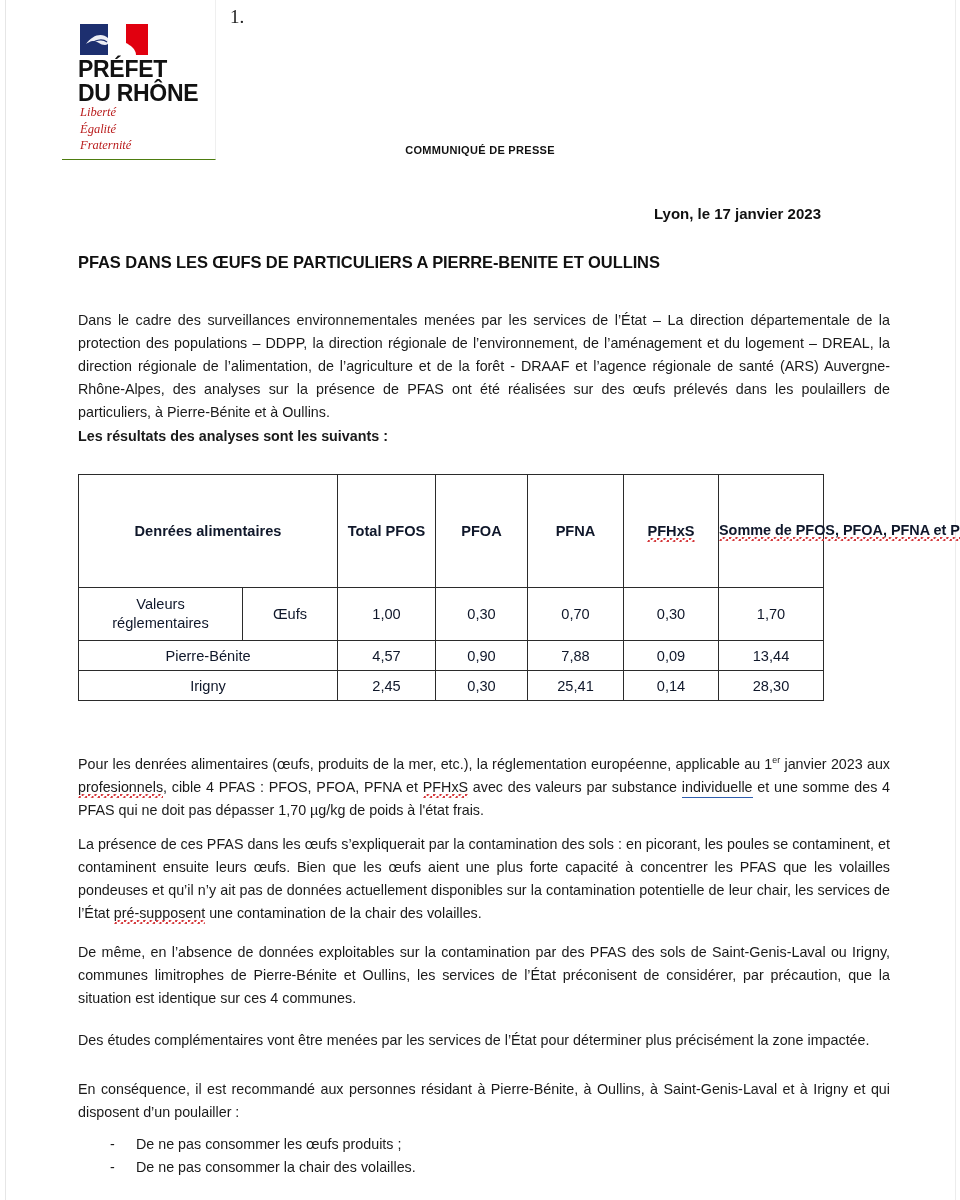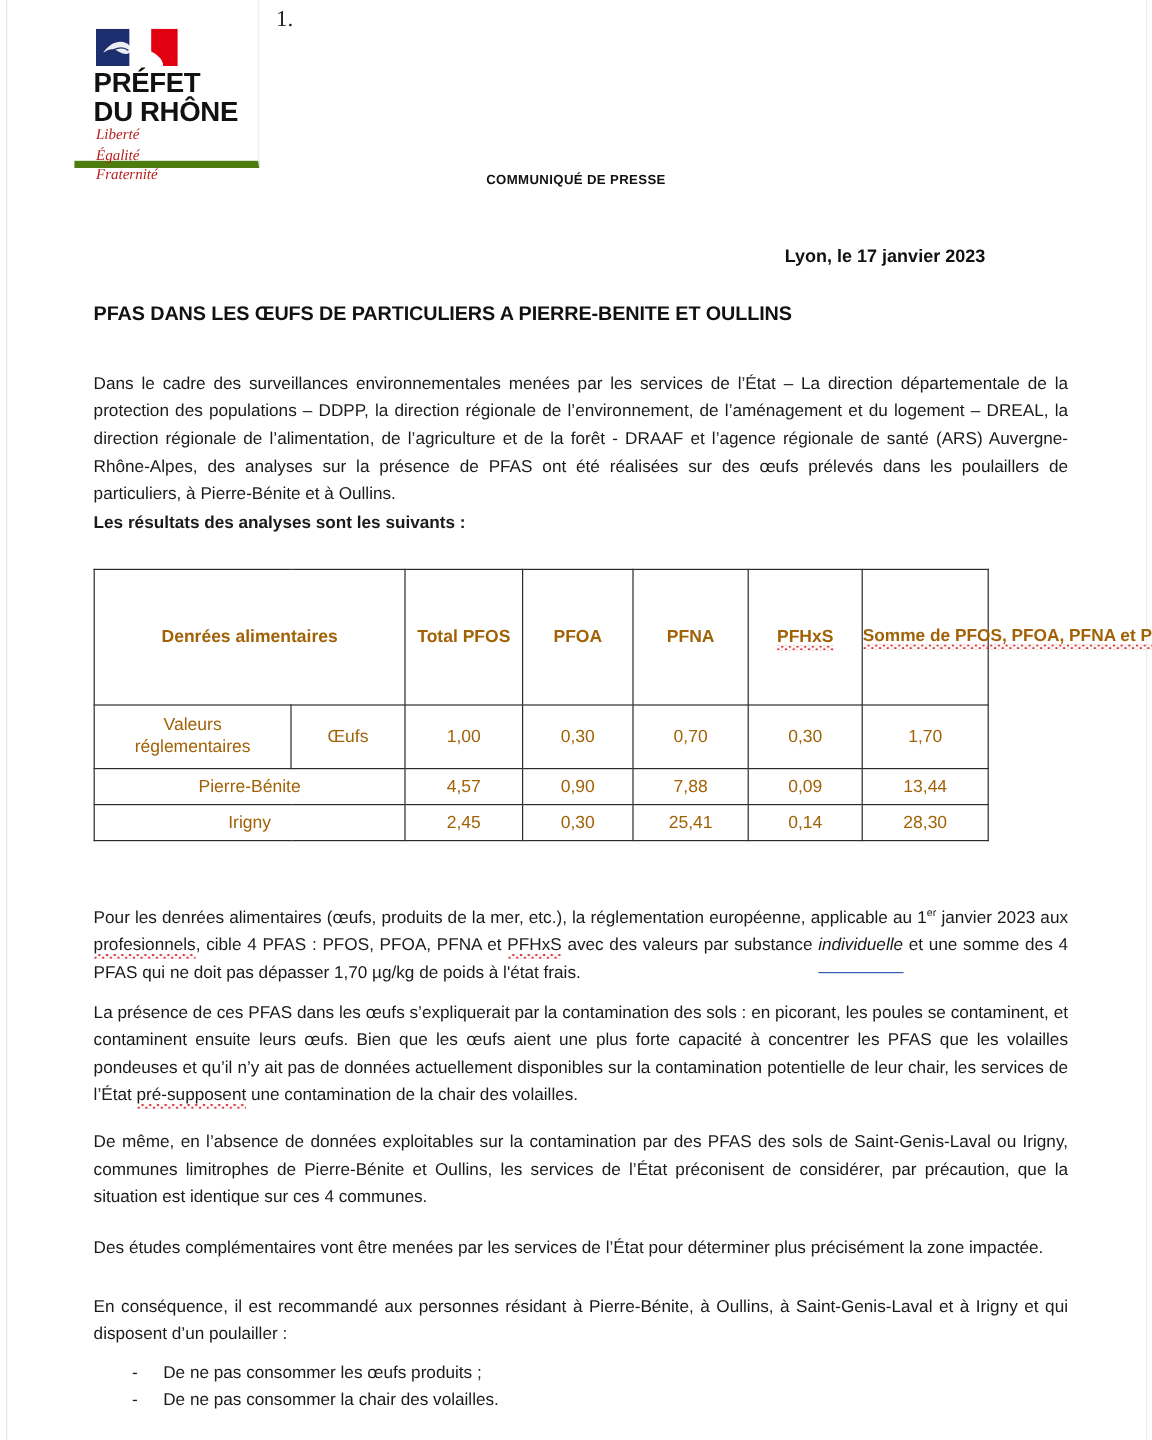--- a/index.html
+++ b/index.html
@@ -33,24 +33,24 @@
     width: 1px;
     background: #ececec;
   }
 
   
   .logo-block {
     position: absolute;
     left: 62px;
     top: 0px;
     width: 154px;
-    height: 140px;
+    height: 160px;
     background: #ffffff;
     border-right: 1px solid #efefef;
-    border-bottom: 6px solid #4d7c0f;
+    border-bottom: 1px solid #4d7c0f;
     box-sizing: border-box;
   }
   .flag {
     position: absolute;
     left: 18px;
     top: 24px;
     width: 74px;
     height: 34px;
   }
   .logo-title {
@@ -170,40 +170,39 @@
     height: 4px;
     background-image:
       radial-gradient(circle at 1.6px 3.2px, #d4373a 1.1px, transparent 1.3px),
       radial-gradient(circle at 4.8px 0.8px, #d4373a 1.1px, transparent 1.3px);
     background-size: 6.4px 4px;
     background-repeat: repeat-x;
   }
   
   .gr {
     border-bottom: 1.6px solid #2f5fb0;
-    padding-bottom: 14px;
-    font-style: italic;
+    padding-bottom: 2px;
   }
 
   
   .data-table {
     position: absolute;
     left: 78px;
     top: 474px;
     width: 745px;
     border-collapse: collapse;
     table-layout: fixed;
     background: #ffffff;
   }
   .data-table td, .data-table th {
     border: 1.6px solid #2b2b2b;
     text-align: center;
     vertical-align: middle;
     font-size: 14.6px;
-    color: #a16207;
+    color: #0f172a;
     padding: 0;
   }
   .data-table thead th {
     font-weight: 700;
     height: 112px;
     line-height: 1.30;
   }
   .data-table thead th.wrapcol {
     font-size: 14.4px;
     line-height: 1.32;

